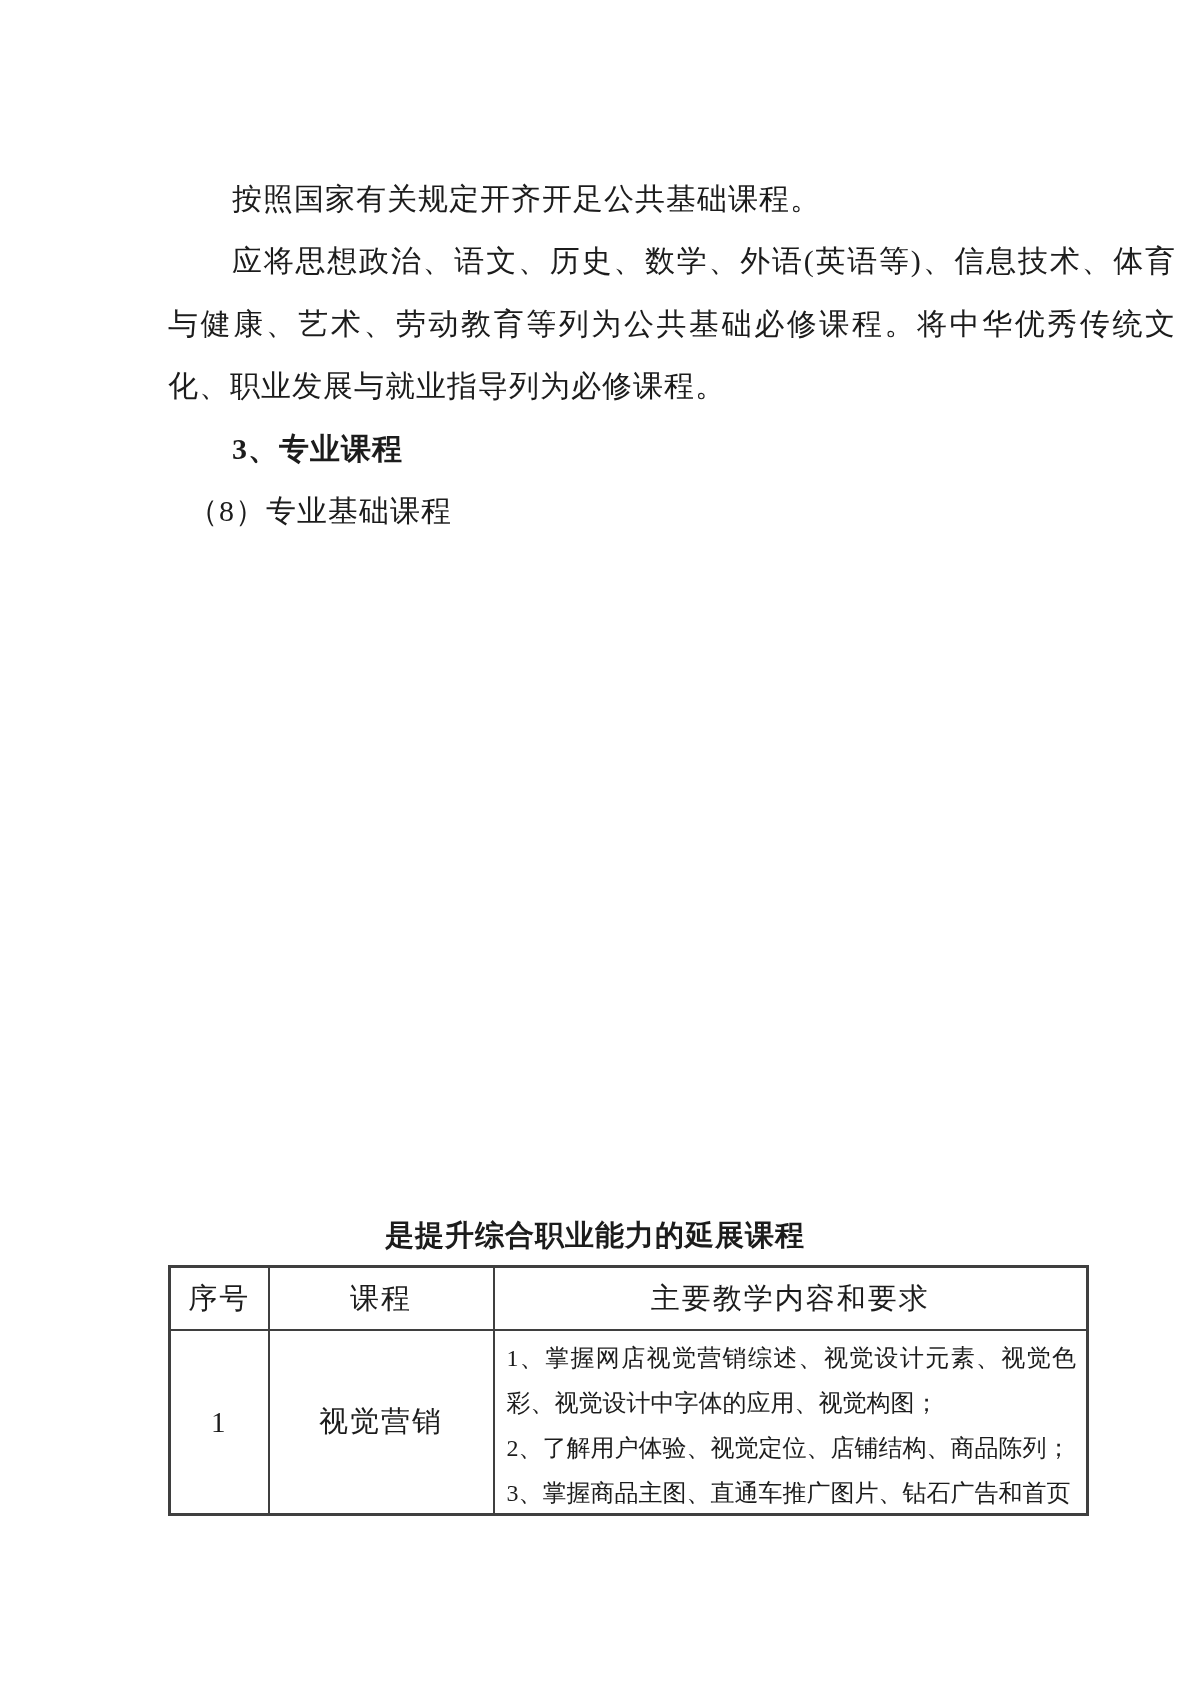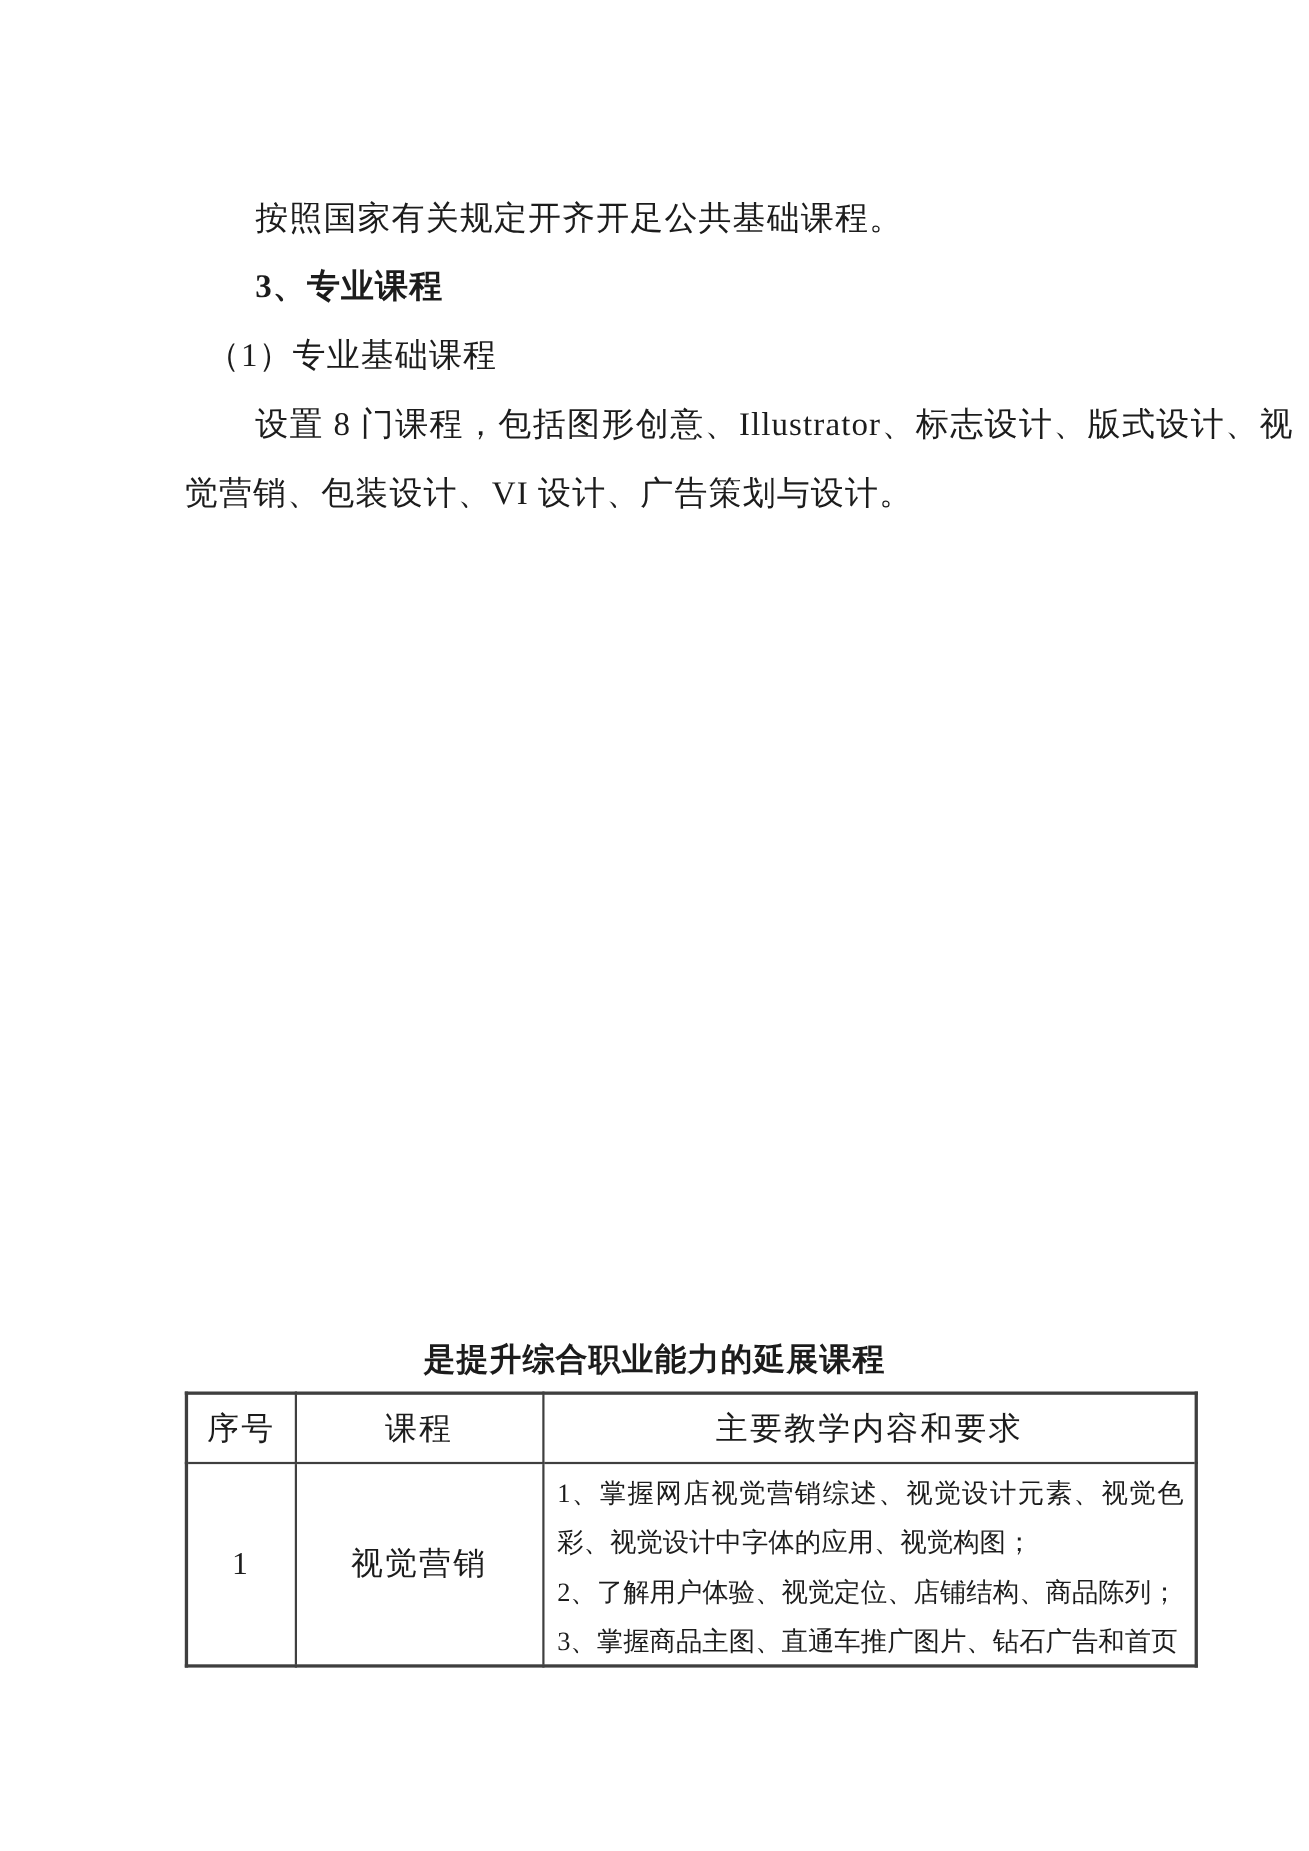--- a/index.html
+++ b/index.html
@@ -79,23 +79,23 @@
     font-size: 26px;
   }
 </style>
 </head>
 <body>
 
 <div class="page">
 
   <div class="content">
     <p class="para indent">按照国家有关规定开齐开足公共基础课程。</p>
+    <p class="para indent">应将思想政治、语文、历史、数学、外语(英语等)、信息技术、体育与健康、艺术、劳动教育等列为公共基础必修课程。将中华优秀传统文化、职业发展与就业指导列为必修课程。</p>
     <p class="para indent heading">3、专业课程</p>
-    <p class="para sub">（1）专业基础课程</p>
-    <p class="para indent">设置 8 门课程，包括图形创意、Illustrator、标志设计、版式设计、视觉营销、包装设计、VI 设计、广告策划与设计。</p>
+    <p class="para sub">（8）专业基础课程</p>
   </div>
 
   <div class="table-title">是提升综合职业能力的延展课程</div>
 
   <table class="core-table">
     <colgroup>
       <col style="width:99px">
       <col style="width:225px">
       <col style="width:594px">
     </colgroup>

